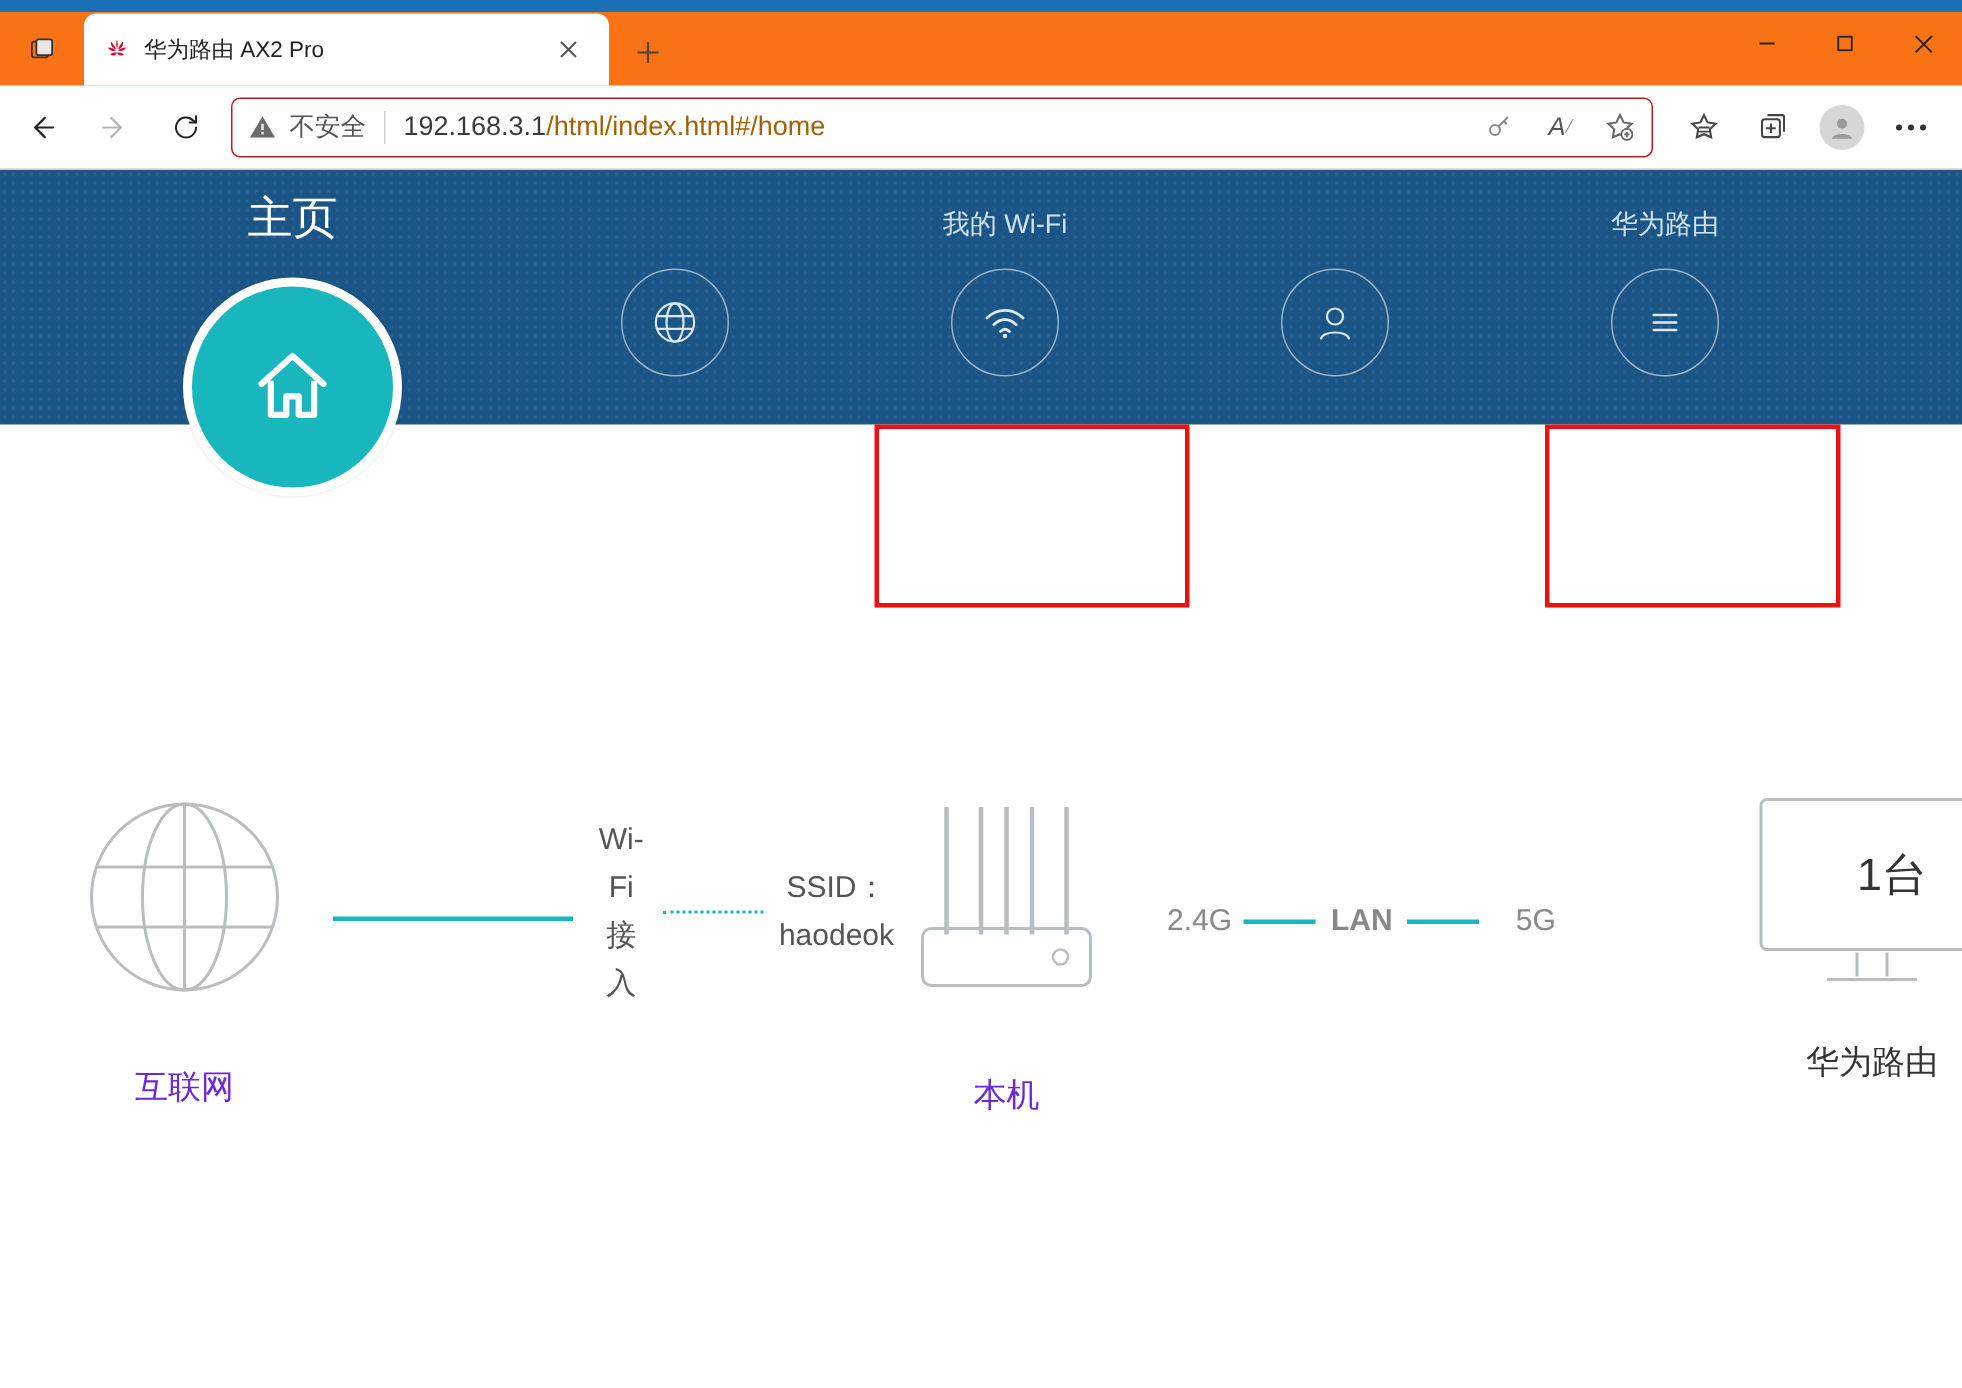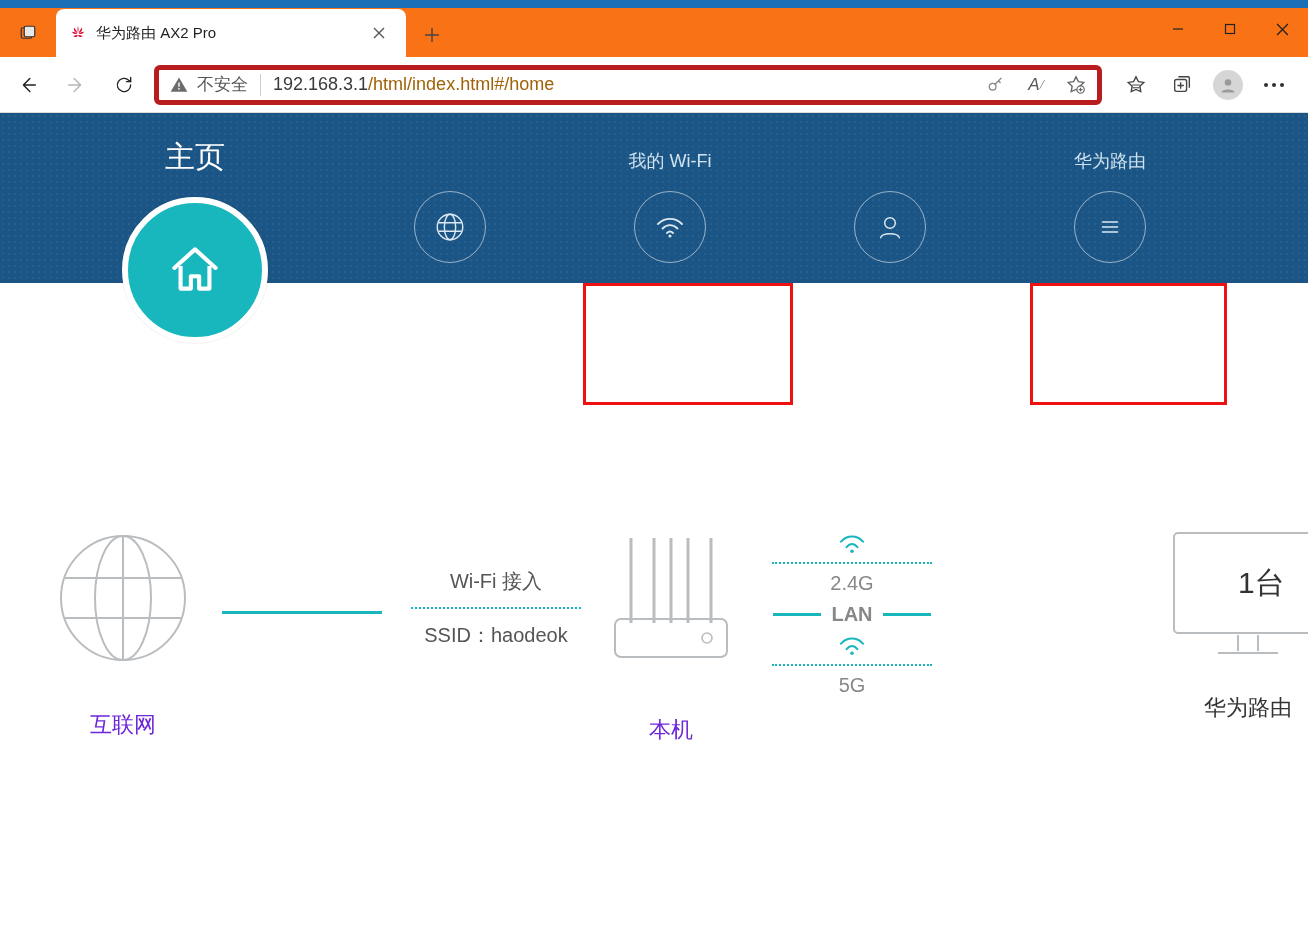--- a/index.html
+++ b/index.html
@@ -9,35 +9,35 @@
     .chrome-top::before{ content:""; position:absolute; left:0; right:0; top:0; height:8px; background:#1a6fb5; }
     .tabline-btn{ width:56px; height:48px; display:flex; align-items:center; justify-content:center; }
     .tab{ background:#fff; height:48px; border-top-left-radius:8px; border-top-right-radius:8px; display:flex; align-items:center; padding:0 18px 0 14px; gap:10px; margin-top:9px; min-width:350px; }
     .hw-logo{ width:16px; height:16px; }
     .tab-title{ font-size:15px; color:#222; white-space:nowrap; }
     .tab-close{ margin-left:auto; display:flex; align-items:center; justify-content:center; width:18px; height:18px; color:#555; }
     .newtab{ width:40px; height:40px; display:flex; align-items:center; justify-content:center; color:#444; margin-left:6px; margin-bottom:2px;}
     .toolbar{ height:56px; background:#fff; display:flex; align-items:center; padding:0 6px; gap:4px; border-bottom:1px solid #dcdcdc;}
     .tb-btn{ width:44px; height:44px; display:flex; align-items:center; justify-content:center; color:#333; border-radius:4px;}
     .tb-btn.disabled{ color:#9b9b9b; }
-    .addr{ flex:1; height:40px; background:#fff; border:5px solid #b91c1c; border-radius:6px; margin:0 8px 0 4px; display:flex; align-items:center; padding:0 10px; gap:12px; }
+    .addr{ flex:1; height:40px; background:#fff; border:1px solid #b91c1c; border-radius:6px; margin:0 8px 0 4px; display:flex; align-items:center; padding:0 10px; gap:12px; }
     .addr .warn{ display:flex; align-items:center; gap:8px; color:#555;}
     .addr .warn svg{ color:#6b6b6b;}
     .addr .nolabel{ font-size:17px; color:#555;}
     .addr .sep{ width:1px; height:22px; background:#cfcfcf; }
     .addr .url{ font-size:18px; color:#3a3a3a; }
     .addr .url .muted{ color:#a16207; }
     .addr-icons{ margin-left:auto; display:flex; gap:22px; color:#666; align-items:center;}
     .right-cluster{ display:flex; align-items:center; gap:2px; padding-right:6px;}
     .window-ctrls{ position:absolute; right:0; top:8px; height:42px; display:flex;}
     .window-ctrls .wbtn{ width:52px; display:flex; align-items:center; justify-content:center; color:#222;}
     
     .page{ width:1308px; height:calc(925px - 57px - 56px); background:#fff; position:relative; overflow:hidden;}
     .header-band{ height:170px; background:#1b5585; background-image:radial-gradient(rgba(255,255,255,0.05) 1px, transparent 1px); background-size:6px 6px; position:relative; }
-    .nav{ position:absolute; left:50px; right:0; top:24px; height:160px; display:flex; align-items:flex-start; }
+    .nav{ position:absolute; left:50px; right:0; top:12px; height:160px; display:flex; align-items:flex-start; }
     .nav-item{ width:220px; display:flex; flex-direction:column; align-items:center; gap:16px; position:relative; padding-top:10px;}
     .nav-item .label{ color:#cfe2ef; font-size:18px; height:28px; display:flex; align-items:center;}
     .nav-item.active .label{ color:#fff; font-size:30px; font-weight:400;}
     .ring{ width:72px; height:72px; border-radius:50%; border:1.5px solid rgba(255,255,255,0.55); display:flex; align-items:center; justify-content:center; color:#dce9f2;}
     .nav-item.active .big{ width:146px; height:146px; border-radius:50%; background:#17b7bd; border:6px solid #fff; display:flex; align-items:center; justify-content:center; color:#fff; position:relative; top:6px; box-shadow:0 0 0 1px rgba(0,0,0,0.05);}
     .nav-item.active .label{ position:relative; top:-4px;}
     .redbox{ position:absolute; border:3px solid #e11; pointer-events:none; }
     .rb1{ left:583px; top:170px; width:210px; height:122px;}
     .rb2{ left:1030px; top:170px; width:197px; height:122px;}
     
@@ -47,21 +47,21 @@
     .line-h{ height:3px; background:#17b7bd; }
     .dotline{ border-top:2px dotted #17b7bd; }
     .link-info{ font-size:20px; color:#555; text-align:center; line-height:1.6;}
     svg{ display:block; }
     .gray{ color:#b9bdbf; }
     .teal{ color:#17b7bd; }
     
     .monitor-col{ position:absolute; right:-10px; top:410px; width:140px; display:flex; flex-direction:column; align-items:center;}
     .monitor-col .caption{ font-size:22px; color:#333; margin-top:20px;}
     
-    .lan-block{ display:flex; flex-direction:column; align-items:center; gap:8px; width:180px;}
+    .lan-block{ display:flex; flex-direction:row; align-items:center; gap:8px; width:180px;}
     .lan-line{ display:flex; align-items:center; gap:10px; width:100%; justify-content:center;font-weight:bold;}
     .lan-label{ font-size:20px; color:#888;}
     
     .avatar{ width:30px; height:30px; border-radius:50%; background:#d6d6d6; display:flex; align-items:center; justify-content:center;}
   </style>
 </head>
 <body>
 
 <div class="chrome-top">
   <div class="tabline-btn">
@@ -256,21 +256,21 @@
         <circle cx="70" cy="70" r="62" fill="none" stroke="currentColor" stroke-width="2"></circle>
         <ellipse cx="70" cy="70" rx="28" ry="62" fill="none" stroke="currentColor" stroke-width="2"></ellipse>
         <path d="M70 8v124M12 50h116M12 90h116" stroke="currentColor" stroke-width="2"></path>
       </svg>
       <div class="caption">互联网</div>
     </div>
 
     <div class="line-h" style="width:160px; margin:0 14px; position:relative; top:-22px;"></div>
 
 
-    <div style="width:200px; position:relative; top:-26px; display:flex; flex-direction:column; align-items:center; gap:10px;">
+    <div style="width:200px; position:relative; top:-26px; display:flex; flex-direction:row; align-items:center; gap:10px;">
        <div class="link-info">Wi-Fi 接入</div>
        <div class="dotline" style="width:170px"></div>
        <div class="link-info">SSID：haodeok</div>
     </div>
 
     <div class="topo-col" style="width:150px">
       <svg width="140" height="150" viewBox="0 0 140 150" class="gray">
         <line x1="30" y1="15" x2="30" y2="100" stroke="currentColor" stroke-width="3"></line>
         <line x1="53" y1="15" x2="53" y2="100" stroke="currentColor" stroke-width="3"></line>
         <line x1="70" y1="15" x2="70" y2="100" stroke="currentColor" stroke-width="3"></line>

